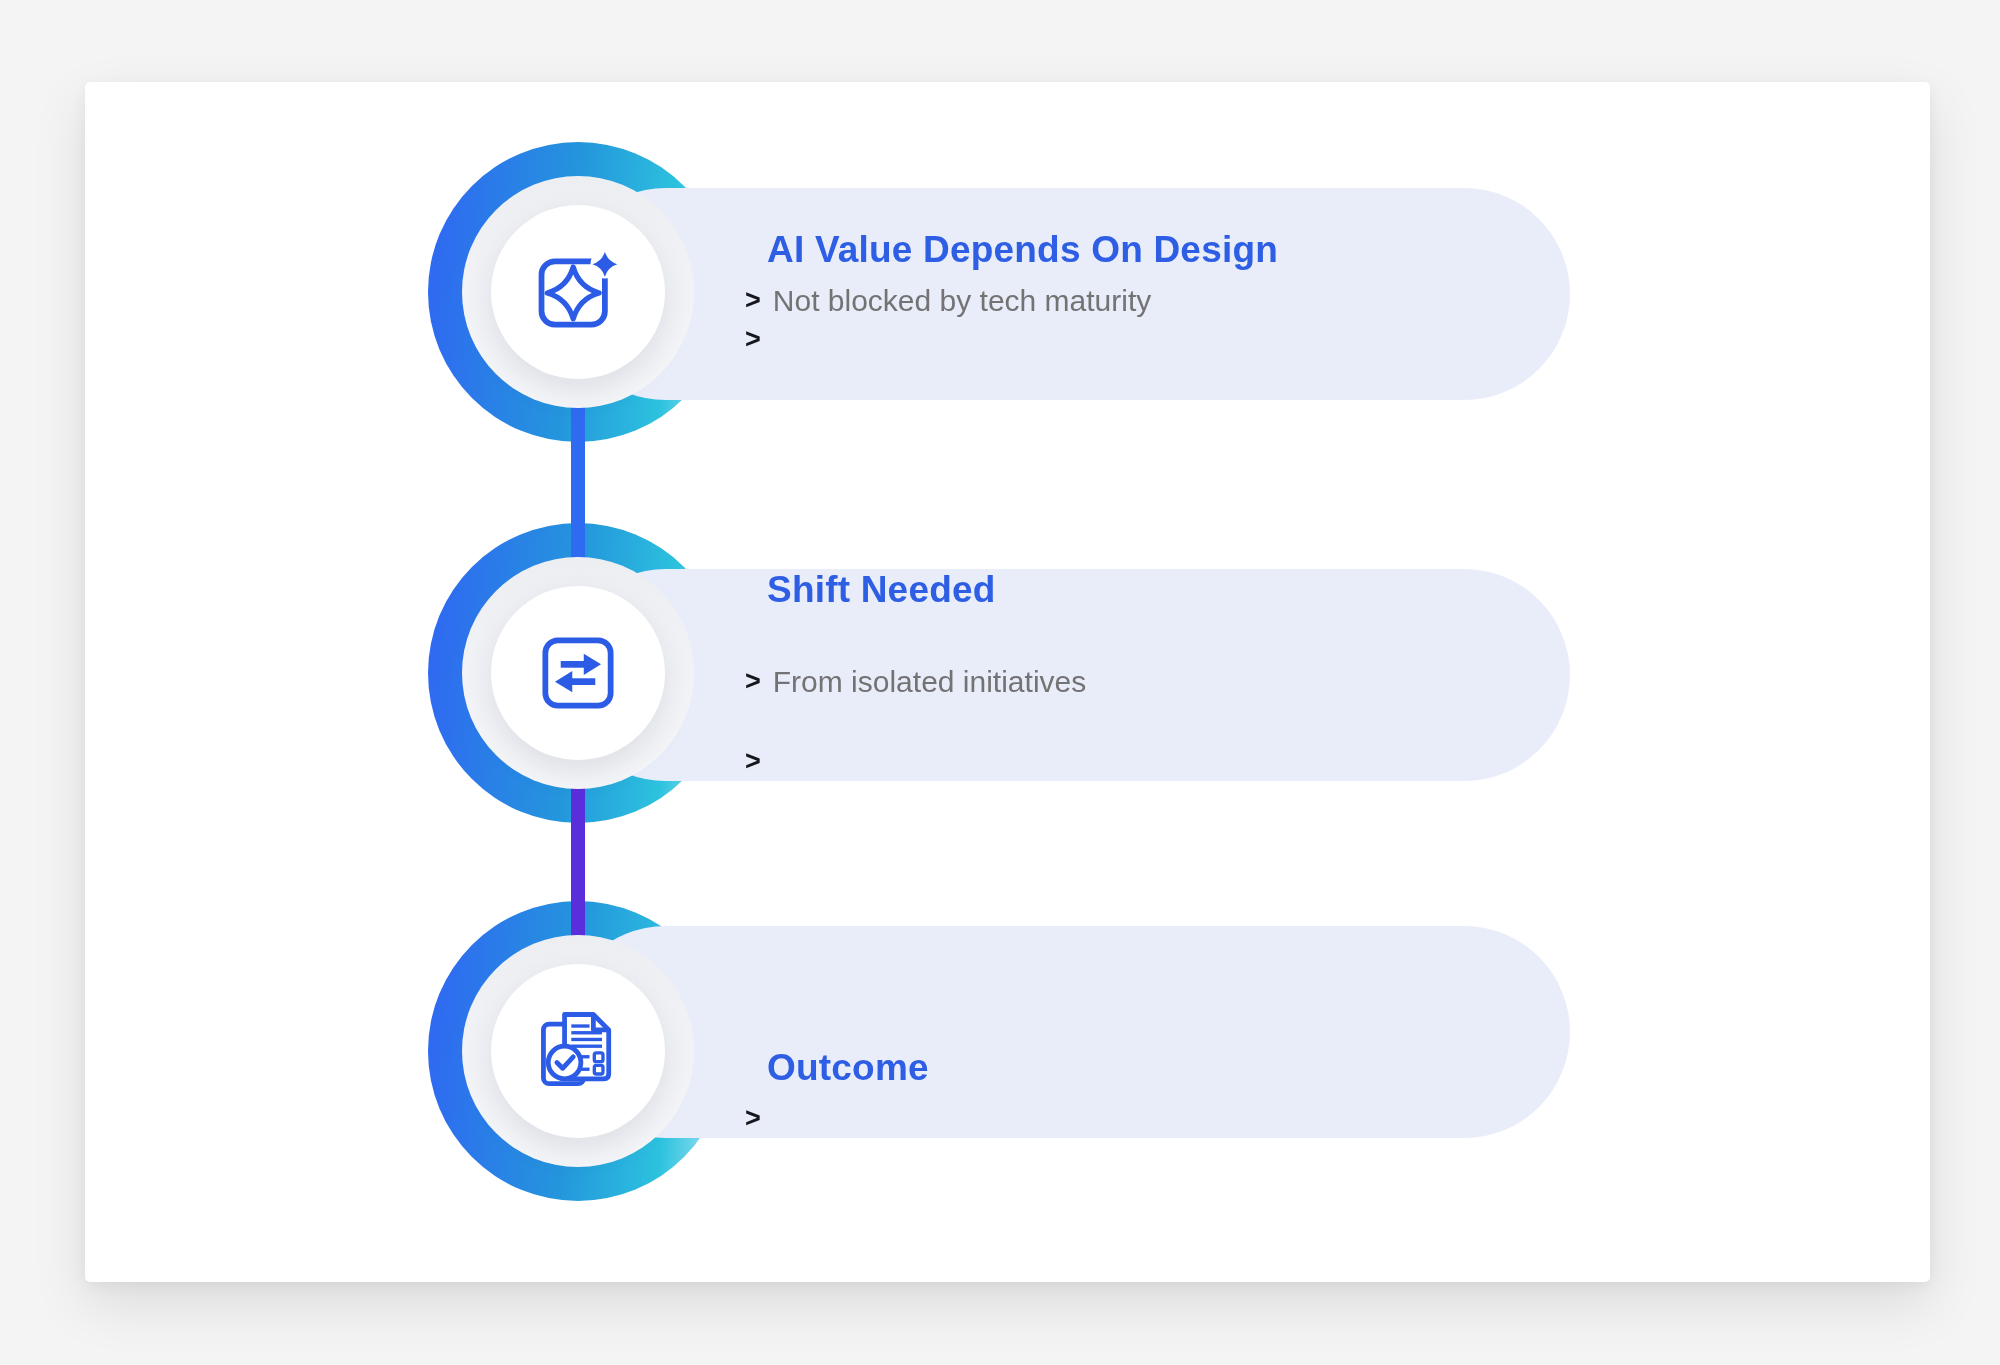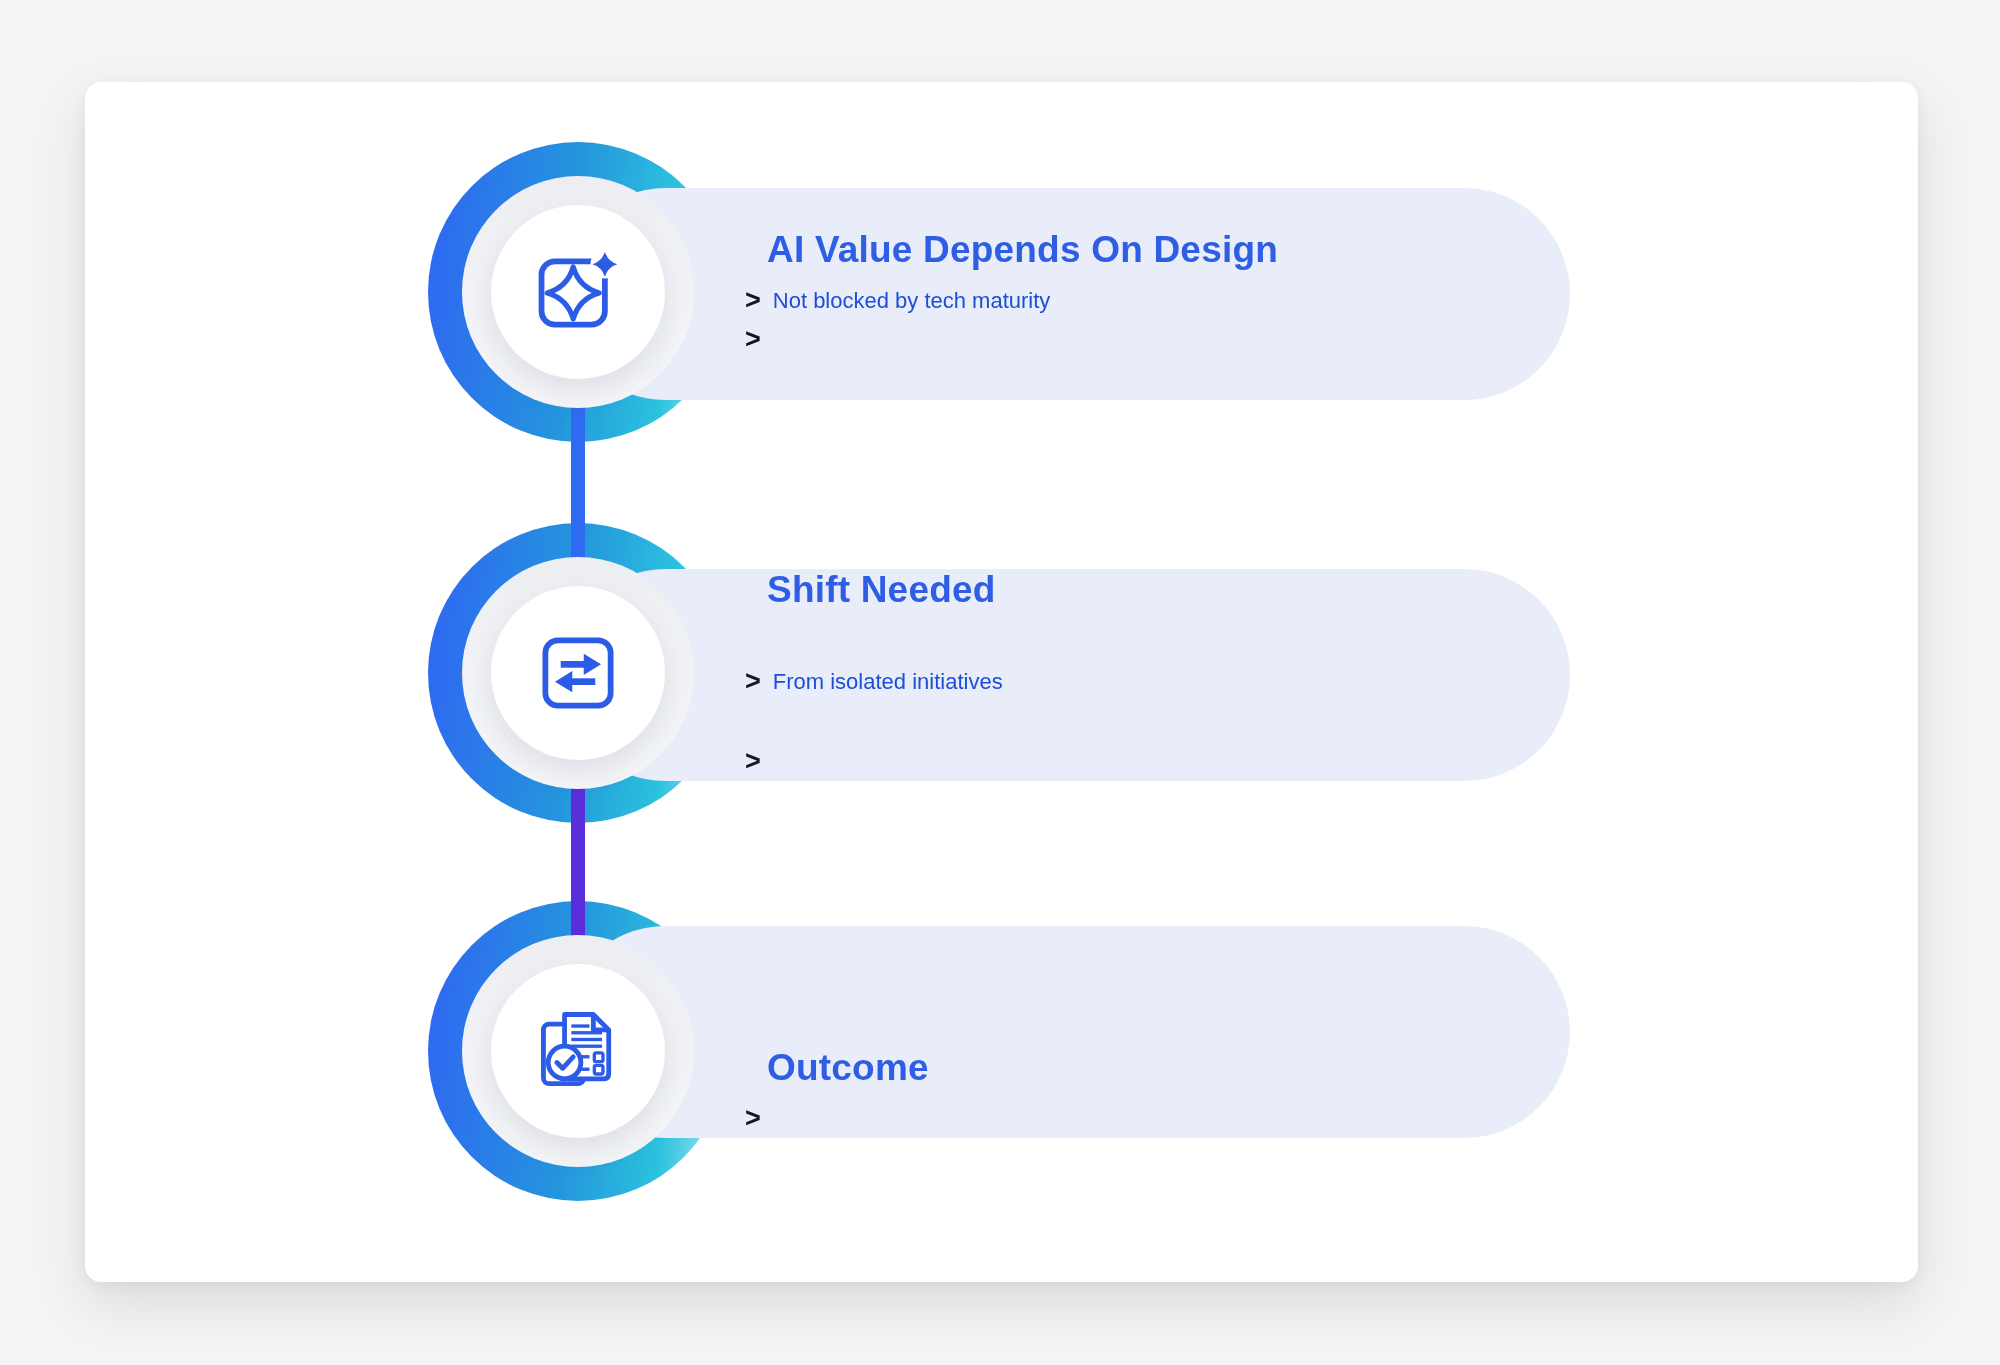--- a/index.html
+++ b/index.html
@@ -3,22 +3,23 @@
 <meta charset="utf-8">
 <style>
   html,body{margin:0;padding:0;}
   body{
     width:2000px;height:1365px;position:relative;overflow:hidden;
     background:#f4f4f5;
     font-family:"Liberation Sans","DejaVu Sans",sans-serif;
   }
   .frame{
     position:absolute;left:85px;top:82px;width:1833px;height:1200px;
-    background:#ffffff;border-radius:16px;
+    background:#ffffff;border-radius:5px;
     box-shadow:0 22px 55px rgba(0,0,0,.10),0 4px 14px rgba(0,0,0,.05);
+    padding-left:12px;
   }
   
   .ring{
     position:absolute;width:300px;height:300px;border-radius:50%;
     background:linear-gradient(95deg,#2e6bf0 6%,#2496dc 48%,#2cc2de 78%,#b9eaf6 100%);
     z-index:1;
   }
   .connector{position:absolute;width:14px;z-index:2;border-radius:2px;}
   .connector.c1{left:486px;top:210px;height:381px;background:#2f6bf0;}
   .connector.c2{left:486px;top:591px;height:378px;background:#5a2edb;}
@@ -47,21 +48,21 @@
   .pill .title{
     font-size:37px;font-weight:700;color:#2e5ee4;
     margin:0 0 10px 22px;letter-spacing:.2px;
   }
   .bullet{display:flex;align-items:flex-start;}
   .bullet .chev{
     font-size:27px;font-weight:600;color:#15171c;
     line-height:39px;margin-right:12px;flex:0 0 auto;
   }
   .bullet .btxt{
-    font-size:22px;color:#1d4ed8;line-height:39px;
+    font-size:30px;color:#737373;line-height:39px;
   }
   .s3 .bullet .btxt{max-width:655px;}
 </style>
 </head>
 <body>
 
 <div class="frame">
 
   <div class="connector c1"></div>
   <div class="connector c2"></div>

